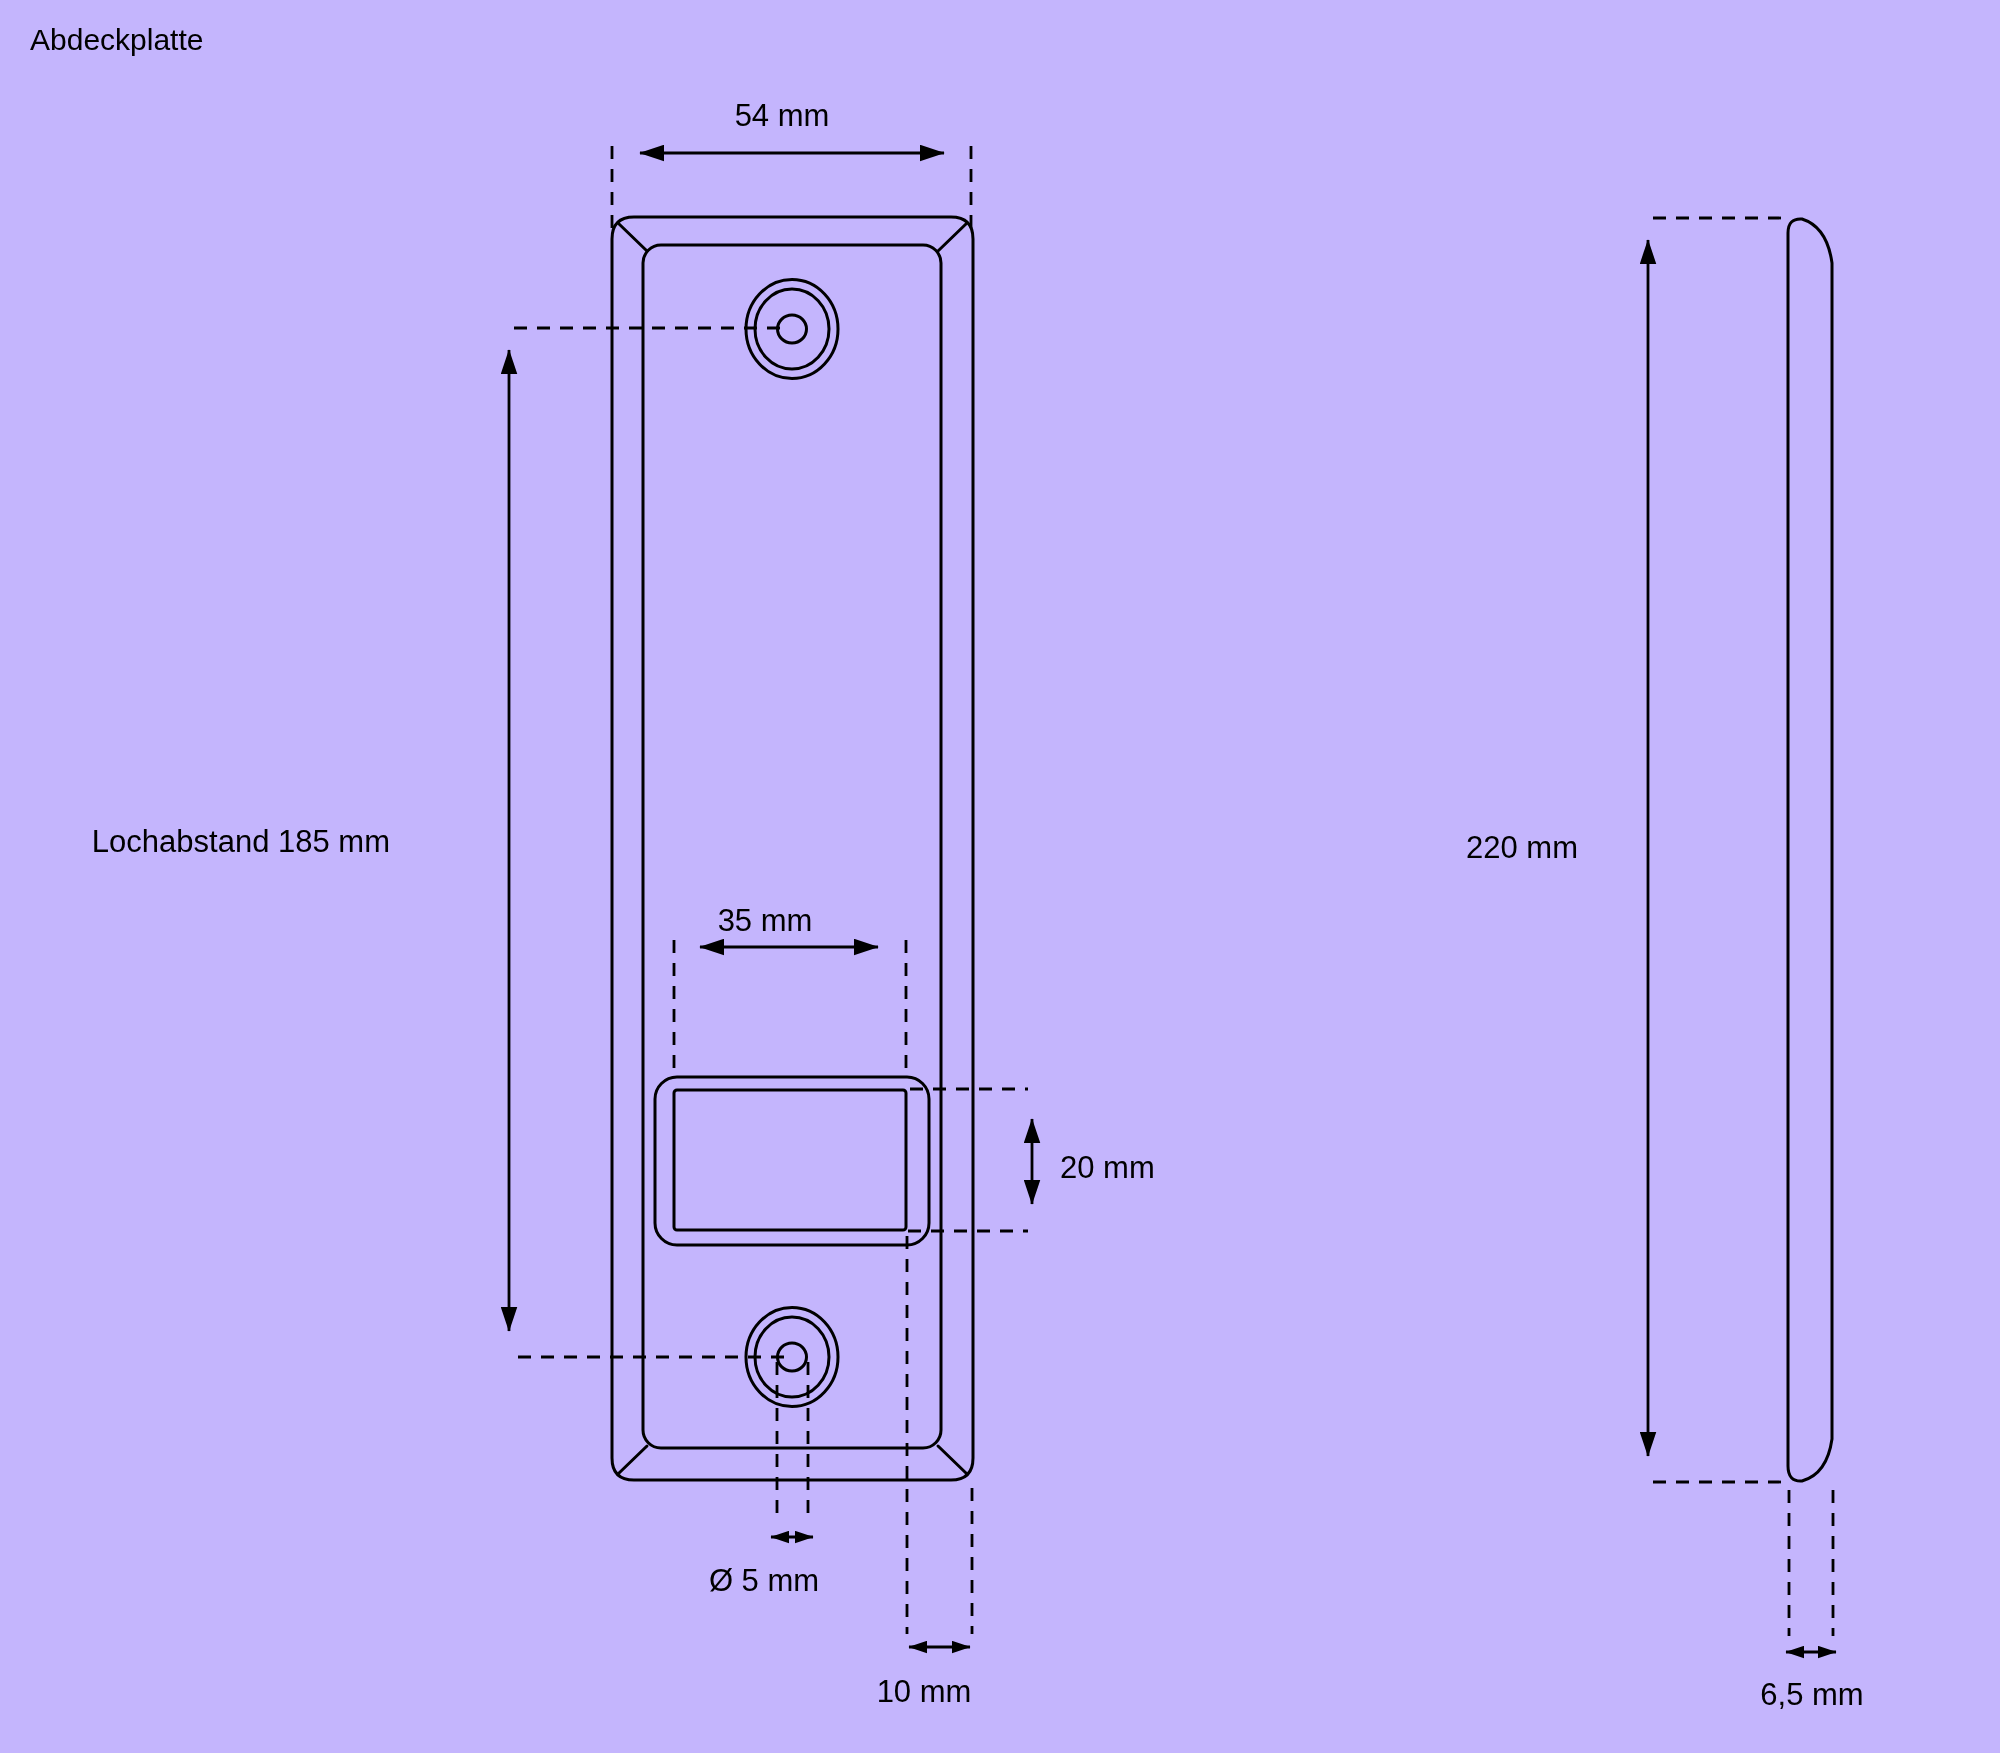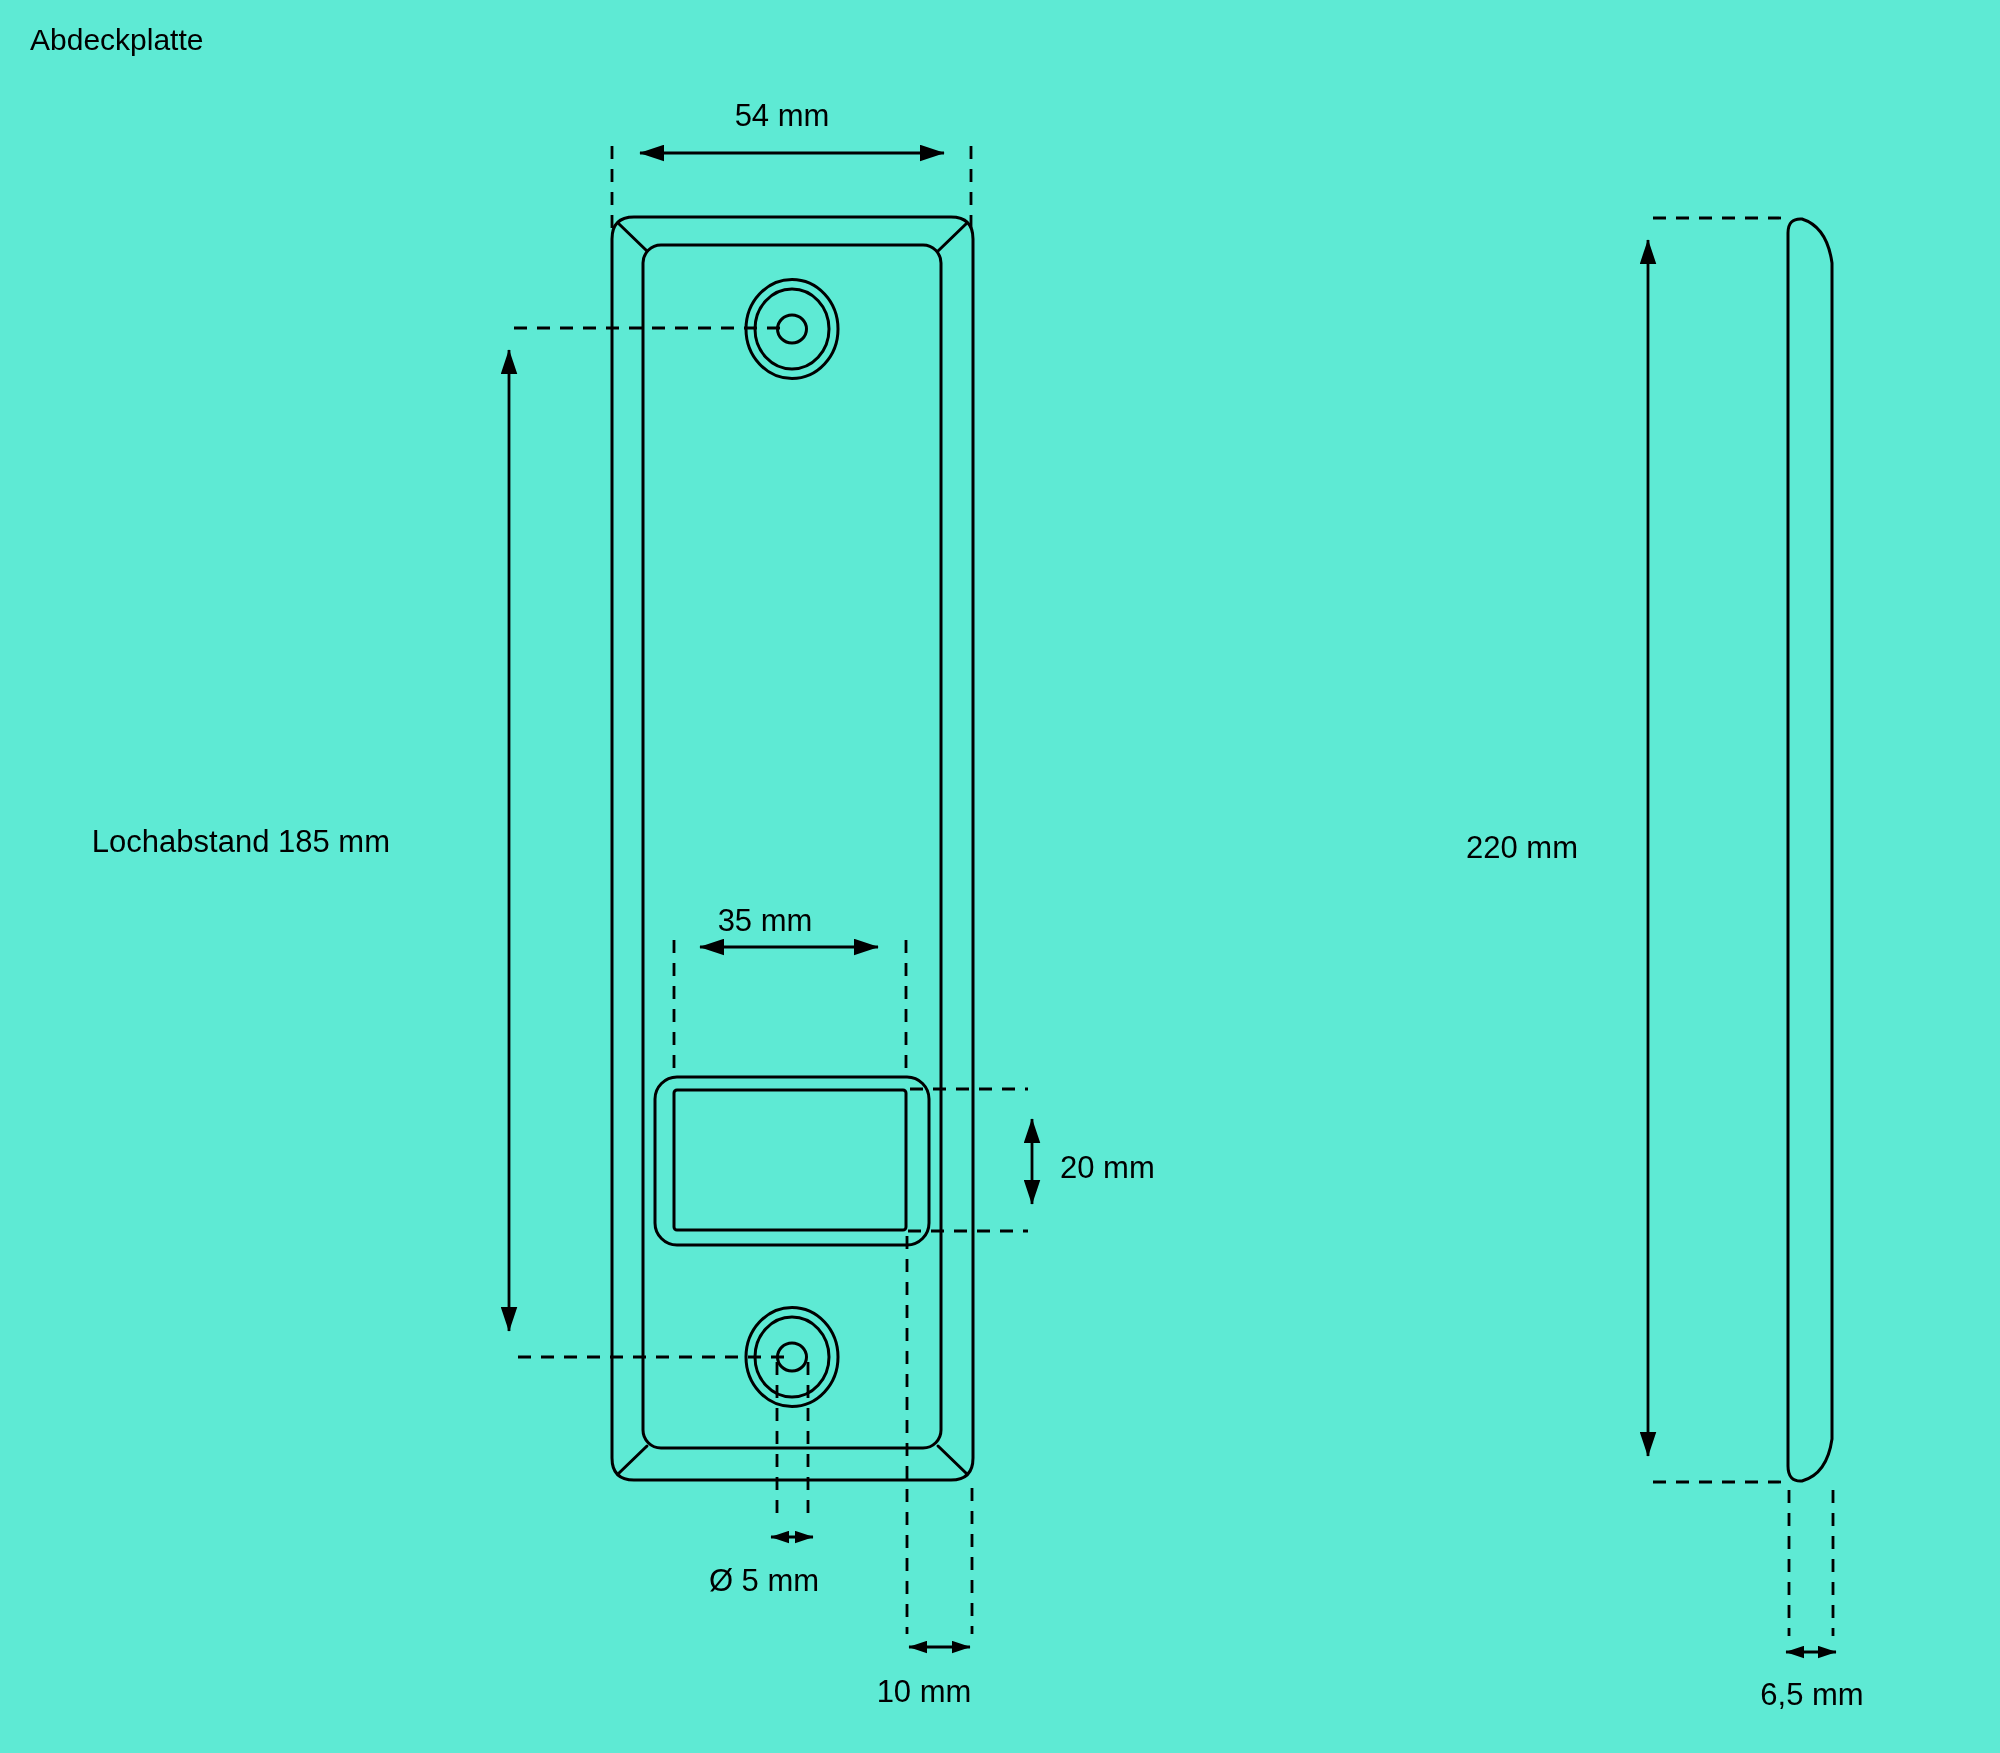--- a/index.html
+++ b/index.html
@@ -1,20 +1,20 @@
 <!DOCTYPE html>
 <html><head>
 <meta charset="utf-8">
 <style>
   html, body { margin: 0; padding: 0; background: #ffffff; }
   .canvas {
     position: relative;
     width: 2000px;
     height: 1753px;
-    background: #5eead4;
+    background: #c4b5fd;
     font-family: "Liberation Sans", sans-serif;
   }
   svg { display: block; }
   .outline   { fill: none; stroke: #000000; stroke-width: 3; stroke-linejoin: round; stroke-linecap: round; }
   .dashed    { fill: none; stroke: #000000; stroke-width: 2.8; stroke-dasharray: 13 10; stroke-linecap: butt; }
   .dimline   { fill: none; stroke: #000000; stroke-width: 2.8; }
   .lbl       { fill: #000000; font-size: 31px; }
   .title-lbl { fill: #000000; font-size: 30px; }
 </style>
 </head>

